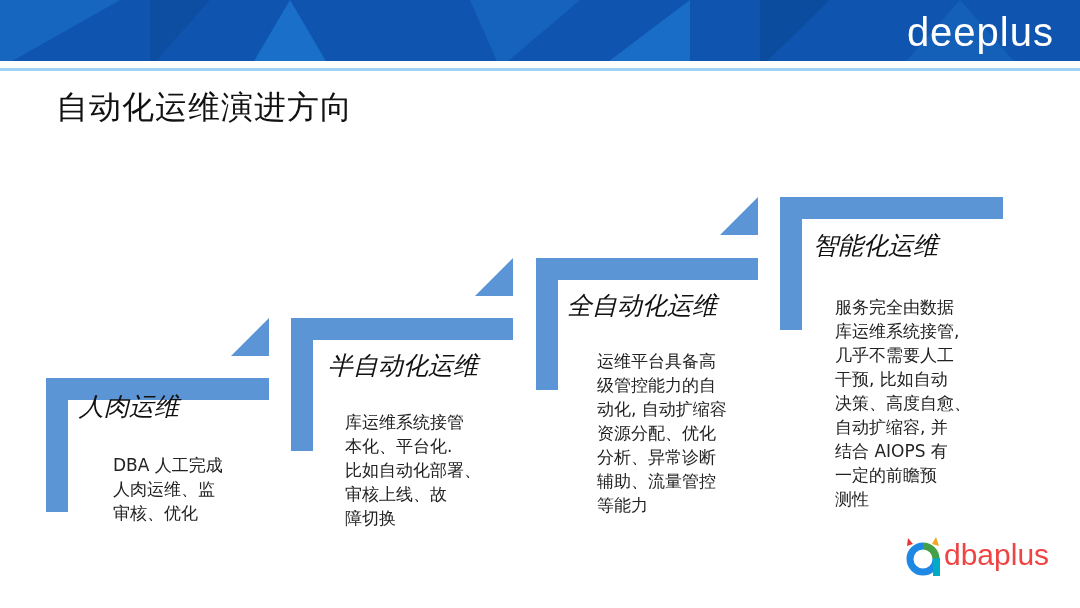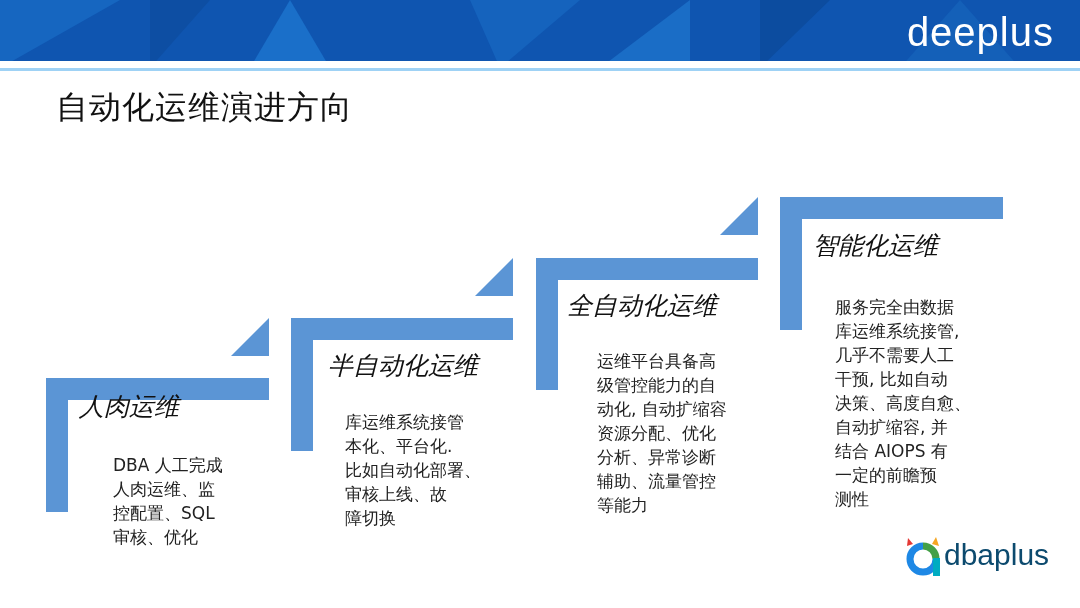--- a/index.html
+++ b/index.html
@@ -8,21 +8,21 @@
   .header .shard{position:absolute;}
   .header-line{position:absolute;left:0;top:68px;width:1080px;height:3px;background:#9fd2f5;}
   .brand{position:absolute;right:26px;top:10px;color:#ffffff;font-family:"Liberation Sans",sans-serif;font-size:40px;letter-spacing:1px;font-weight:400;}
   .title{position:absolute;left:56px;top:86px;font-size:32px;color:#111;font-family:"DejaVu Sans",sans-serif;letter-spacing:1px;}
   .bar{position:absolute;background:#5b95d5;}
   .tri{position:absolute;width:0;height:0;border-style:solid;}
   .step-title{position:absolute;font-size:25px;color:#111;white-space:nowrap;font-style:italic;}
   .step-desc{position:absolute;font-size:17px;line-height:24px;color:#222;}
   .step-desc div{white-space:nowrap;}
   .logo{position:absolute;left:904px;top:534px;width:160px;height:50px;}
-  .logo-text{position:absolute;left:40px;top:4px;font-family:"Liberation Sans",sans-serif;font-size:30px;color:#0c4a6e;}
+  .logo-text{position:absolute;left:40px;top:4px;font-family:"Liberation Sans",sans-serif;font-size:30px;color:#ef4444;}
 </style>
 </head>
 <body>
 
 <div class="header">
   <div class="shard" style="left:0;top:0;width:0;height:0;border-left:120px solid #1666c0;border-bottom:68px solid transparent;"></div>
   <div class="shard" style="left:150px;top:0;width:0;height:0;border-top:68px solid #0d4ea3;border-right:60px solid transparent;"></div>
   <div class="shard" style="left:250px;top:0;width:0;height:0;border-bottom:68px solid #1a6fc9;border-left:40px solid transparent;border-right:40px solid transparent;"></div>
   <div class="shard" style="left:470px;top:0;width:0;height:0;border-top:68px solid #1563bd;border-left:30px solid transparent;border-right:80px solid transparent;"></div>
   <div class="shard" style="left:600px;top:0;width:0;height:0;border-bottom:68px solid #1a6dc6;border-left:90px solid transparent;"></div>
@@ -35,21 +35,20 @@
 <div class="title">自动化运维演进方向</div>
 
 <div>
   <div class="tri" style="left:231px;top:318px;border-width:0 0 38px 38px;border-color:transparent transparent #5b95d5 transparent;"></div>
   <div class="bar" style="left:46px;top:378px;width:223px;height:22px;"></div>
   <div class="bar" style="left:46px;top:378px;width:22px;height:134px;"></div>
   <div class="step-title" style="left:79px;top:390px;">人肉运维</div>
   <div class="step-desc" style="left:113px;top:453px;">
     <div>DBA 人工完成</div>
     <div>人肉运维、监</div>
-    <div>控配置、SQL</div>
     <div>审核、优化</div>
   </div>
 </div>
 
 <div>
   <div class="tri" style="left:475px;top:258px;border-width:0 0 38px 38px;border-color:transparent transparent #5b95d5 transparent;"></div>
   <div class="bar" style="left:291px;top:318px;width:222px;height:22px;"></div>
   <div class="bar" style="left:291px;top:318px;width:22px;height:133px;"></div>
   <div class="step-title" style="left:328px;top:349px;">半自动化运维</div>
   <div class="step-desc" style="left:345px;top:410px;">

